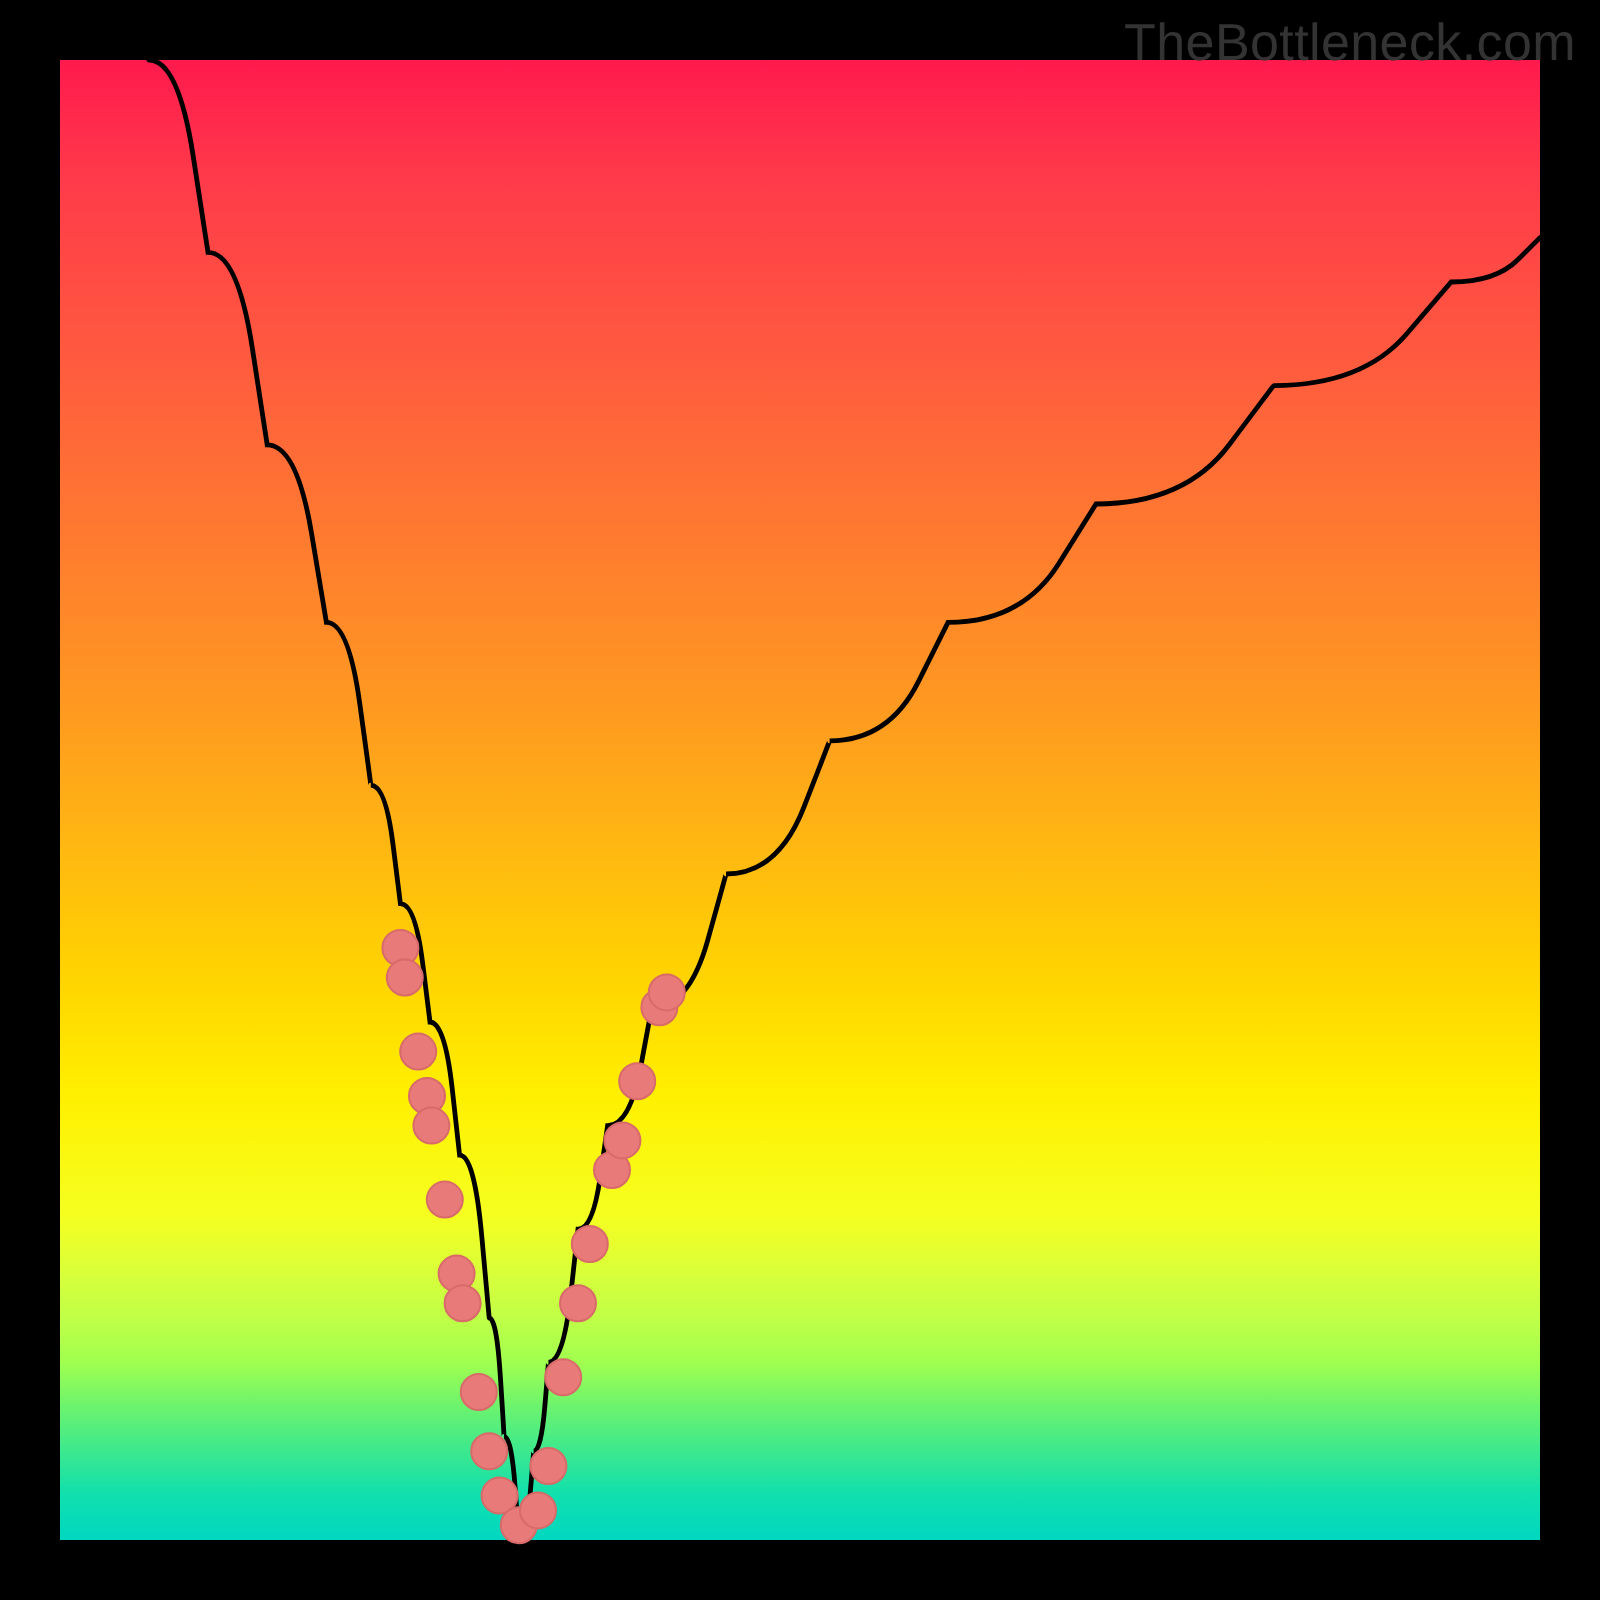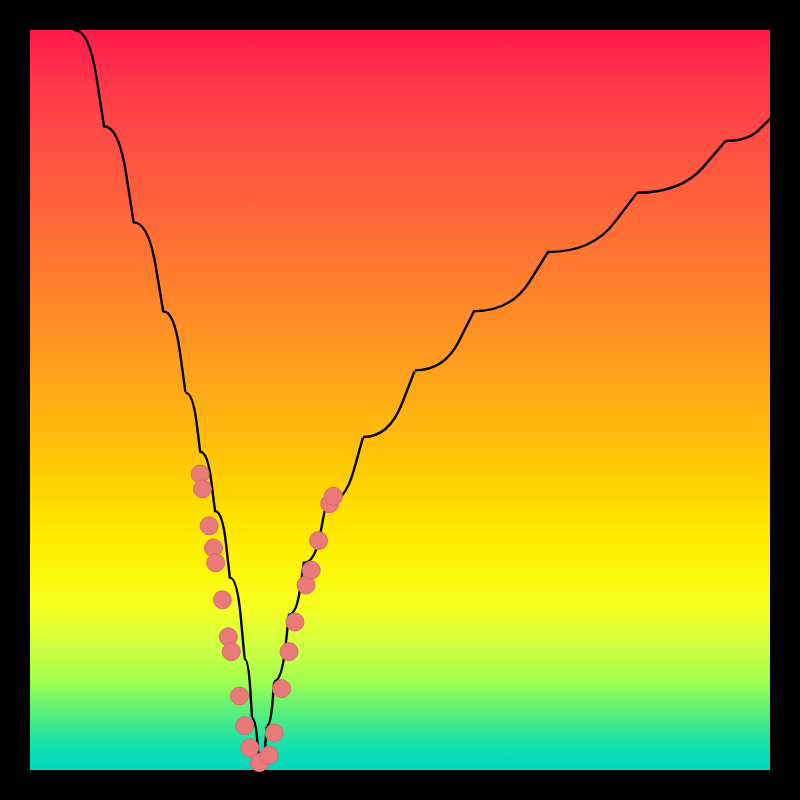--- a/index.html
+++ b/index.html
@@ -85,13 +85,14 @@
           <circle cx="259.0" cy="621.6" r="9" fill="#e87a7a" stroke="#d86a6a" stroke-width="1"></circle>
           <circle cx="264.9" cy="592.0" r="9" fill="#e87a7a" stroke="#d86a6a" stroke-width="1"></circle>
           <circle cx="276.0" cy="555.0" r="9" fill="#e87a7a" stroke="#d86a6a" stroke-width="1"></circle>
           <circle cx="281.2" cy="540.2" r="9" fill="#e87a7a" stroke="#d86a6a" stroke-width="1"></circle>
           <circle cx="288.6" cy="510.6" r="9" fill="#e87a7a" stroke="#d86a6a" stroke-width="1"></circle>
           <circle cx="299.7" cy="473.6" r="9" fill="#e87a7a" stroke="#d86a6a" stroke-width="1"></circle>
           <circle cx="303.4" cy="466.2" r="9" fill="#e87a7a" stroke="#d86a6a" stroke-width="1"></circle>
         </g>
     </svg>
   </div>
+  <div class="watermark">TheBottleneck.com</div>
 </div>
 
 </body></html>

